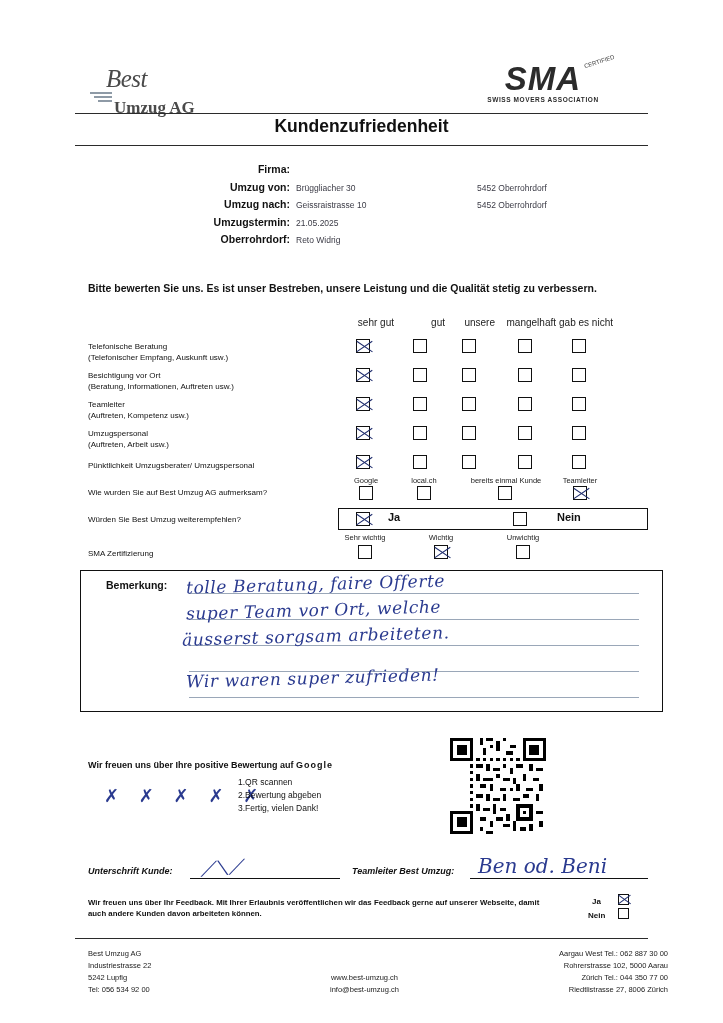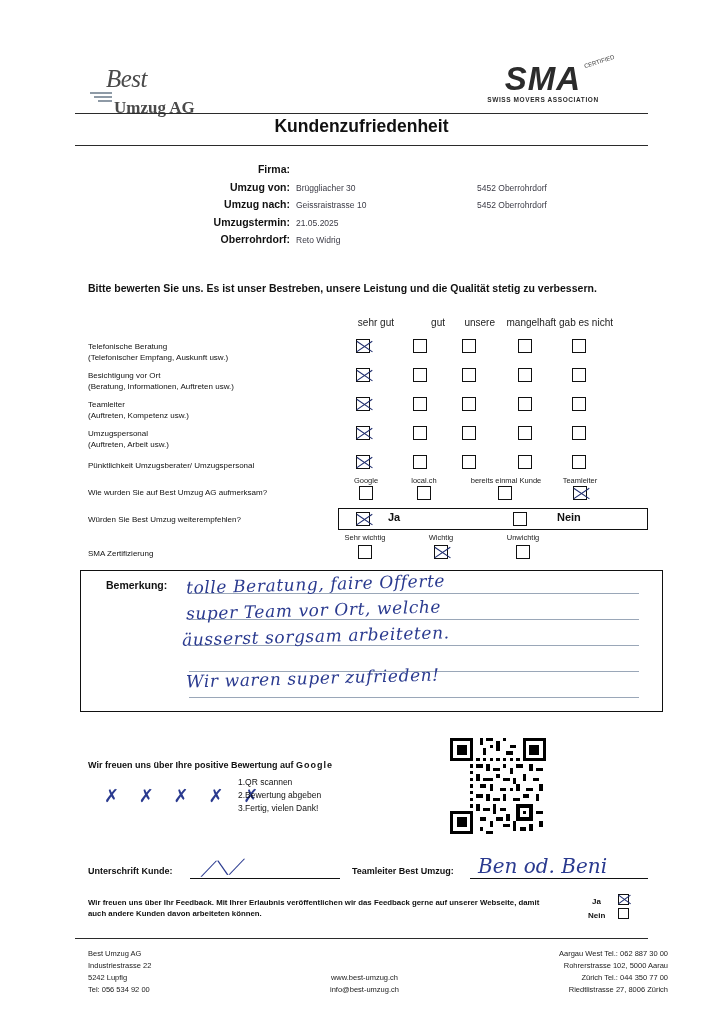--- a/index.html
+++ b/index.html
@@ -278,20 +278,21 @@
   
   .sig-line {
     position: absolute;
     border-top: 1px solid #111;
   }
   .sig-label {
     position: absolute;
     font-size: 9px;
     font-weight: bold;
     color: #111;
+    font-style: italic;
   }
   .sig-hand {
     position: absolute;
     font-family: "DejaVu Serif", serif;
     font-style: italic;
     color: #2a3a8f;
     white-space: nowrap;
   }
   .feedback-text {
     position: absolute;

